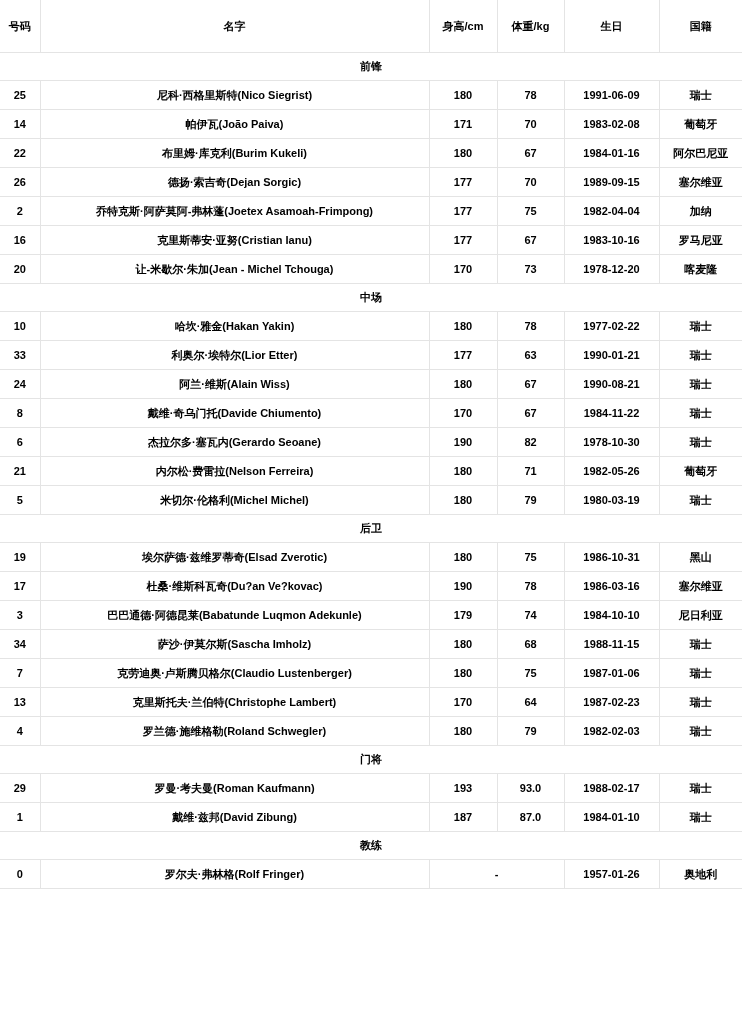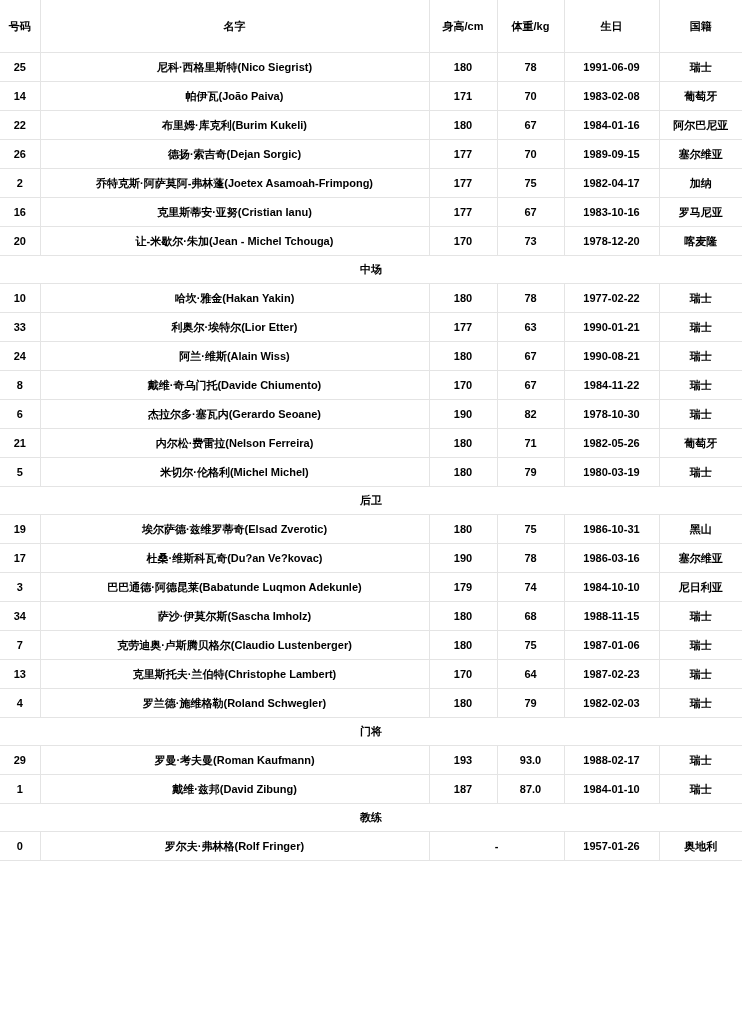--- a/index.html
+++ b/index.html
@@ -56,20 +56,23 @@
       <th>号码</th>
       <th>名字</th>
       <th>身高/cm</th>
       <th>体重/kg</th>
       <th>生日</th>
       <th>国籍</th>
     </tr>
   </thead>
   <tbody id="roster-body">
       <tr>
+        <td class="section-cell" colspan="6">前锋</td>
+      </tr>
+      <tr>
         <td class="data-cell">25</td>
         <td class="data-cell">尼科·西格里斯特(Nico Siegrist)</td>
         <td class="data-cell">180</td>
         <td class="data-cell">78</td>
         <td class="data-cell">1991-06-09</td>
         <td class="data-cell">瑞士</td>
       </tr>
       <tr>
         <td class="data-cell">14</td>
         <td class="data-cell">帕伊瓦(João Paiva)</td>
@@ -92,21 +95,21 @@
         <td class="data-cell">177</td>
         <td class="data-cell">70</td>
         <td class="data-cell">1989-09-15</td>
         <td class="data-cell">塞尔维亚</td>
       </tr>
       <tr>
         <td class="data-cell">2</td>
         <td class="data-cell">乔特克斯·阿萨莫阿-弗林蓬(Joetex Asamoah-Frimpong)</td>
         <td class="data-cell">177</td>
         <td class="data-cell">75</td>
-        <td class="data-cell">1982-04-17</td>
+        <td class="data-cell">1982-04-04</td>
         <td class="data-cell">加纳</td>
       </tr>
       <tr>
         <td class="data-cell">16</td>
         <td class="data-cell">克里斯蒂安·亚努(Cristian Ianu)</td>
         <td class="data-cell">177</td>
         <td class="data-cell">67</td>
         <td class="data-cell">1983-10-16</td>
         <td class="data-cell">罗马尼亚</td>
       </tr>

